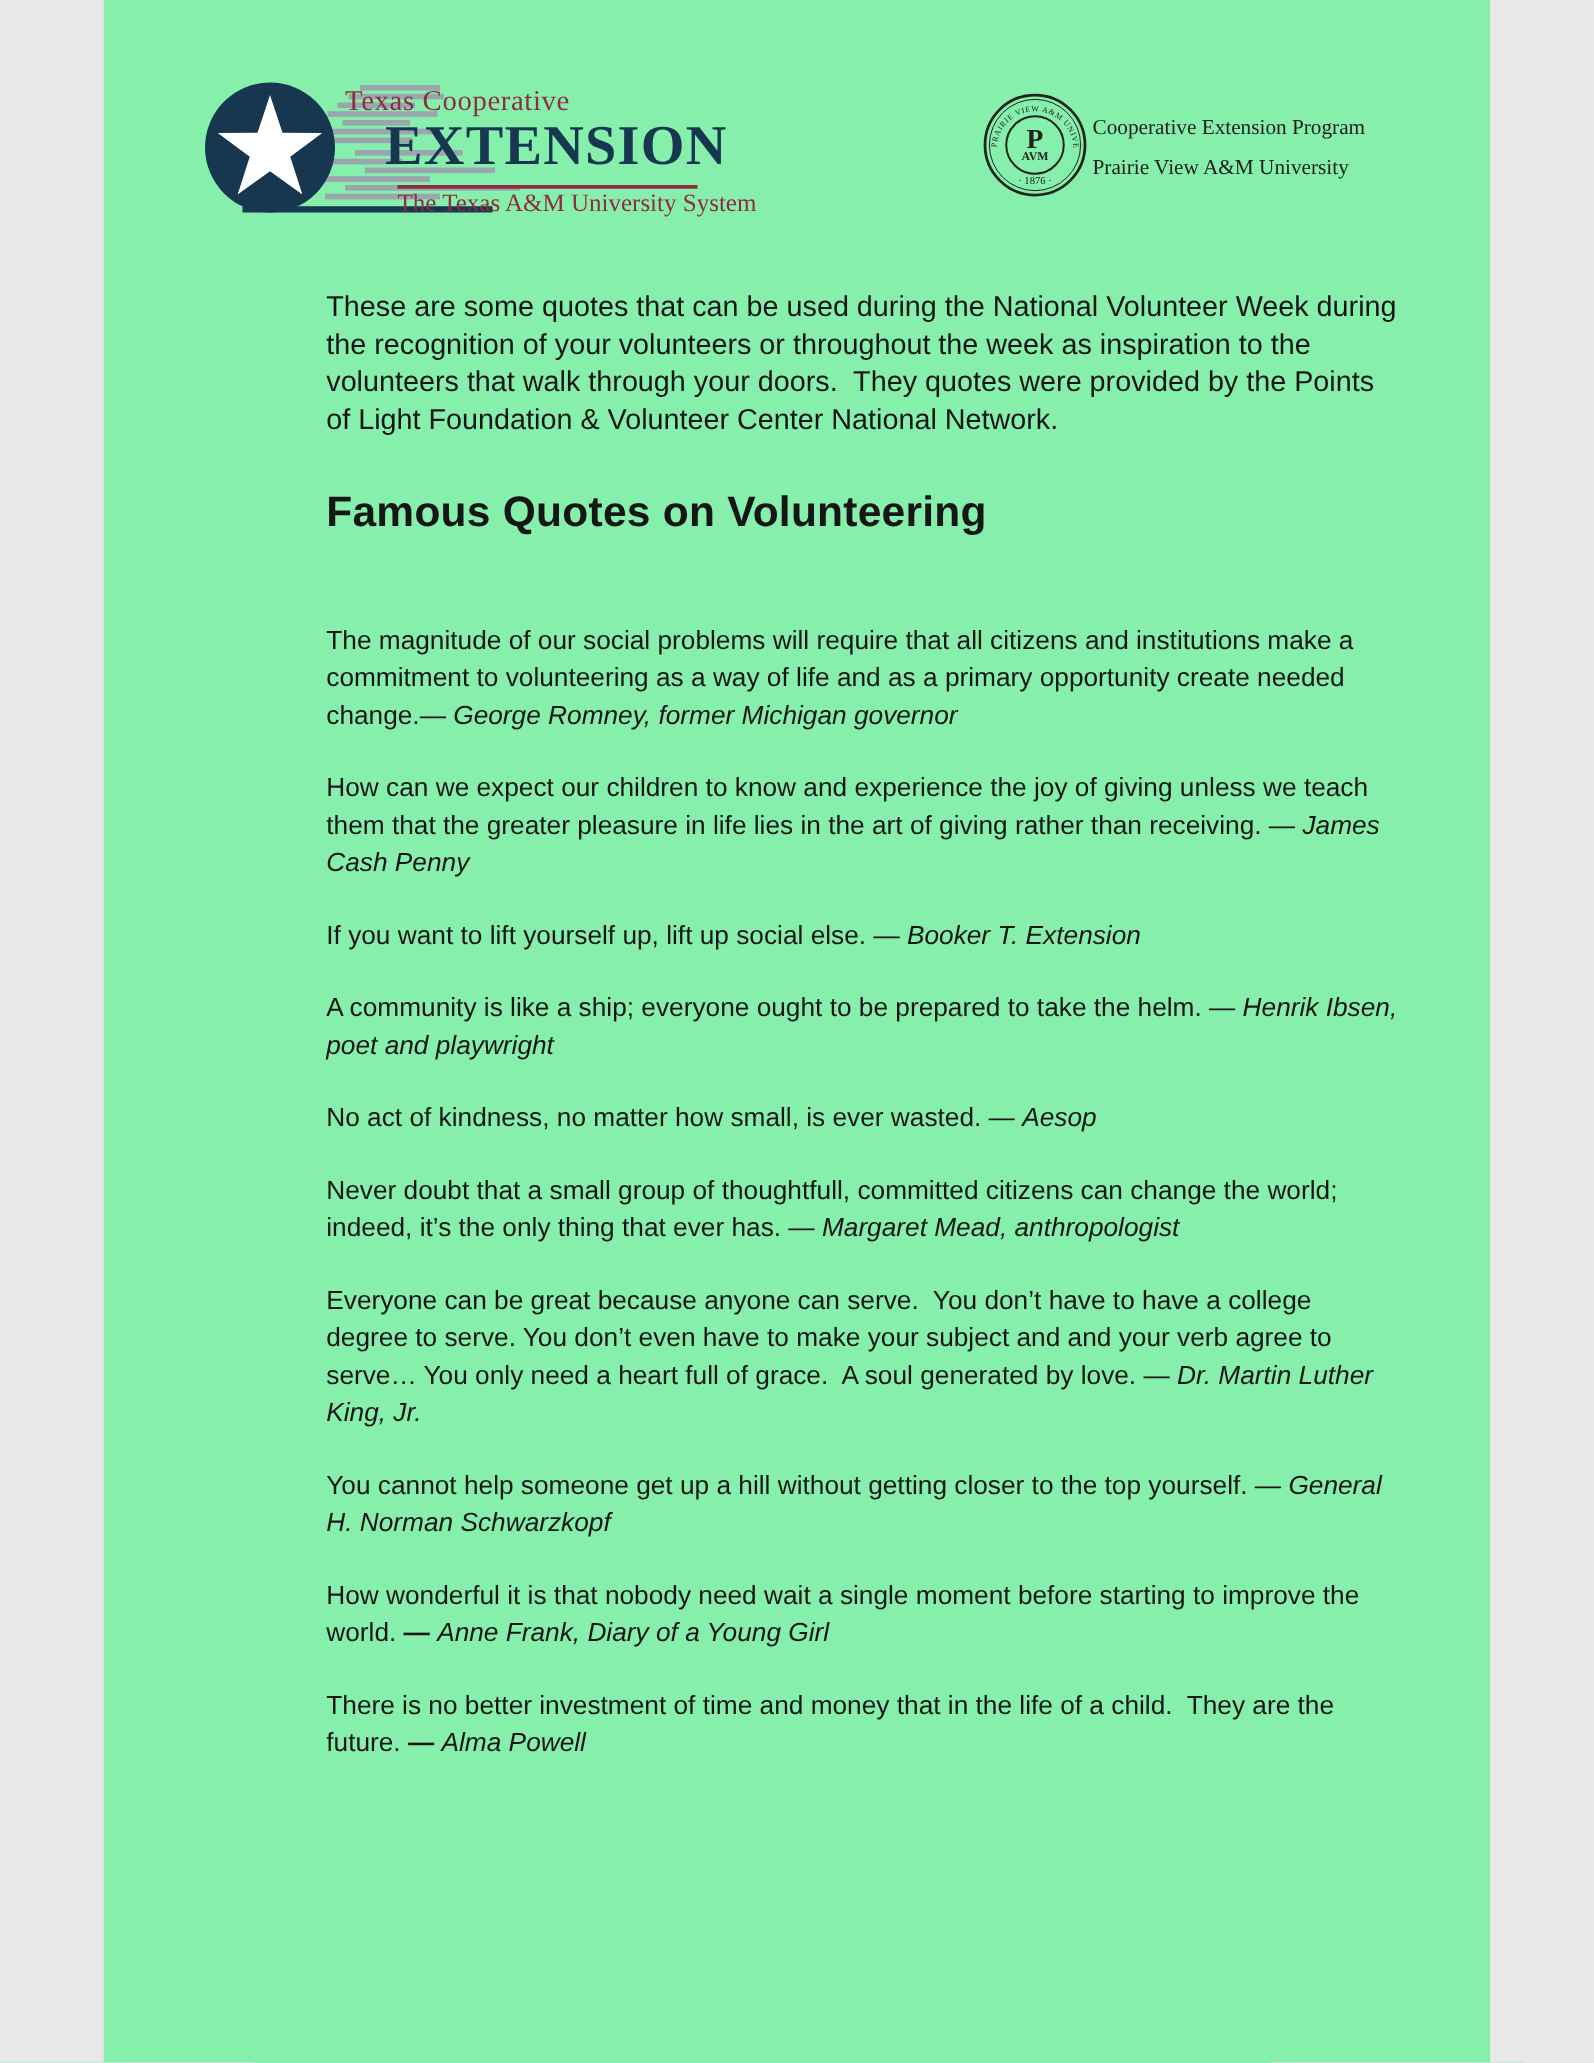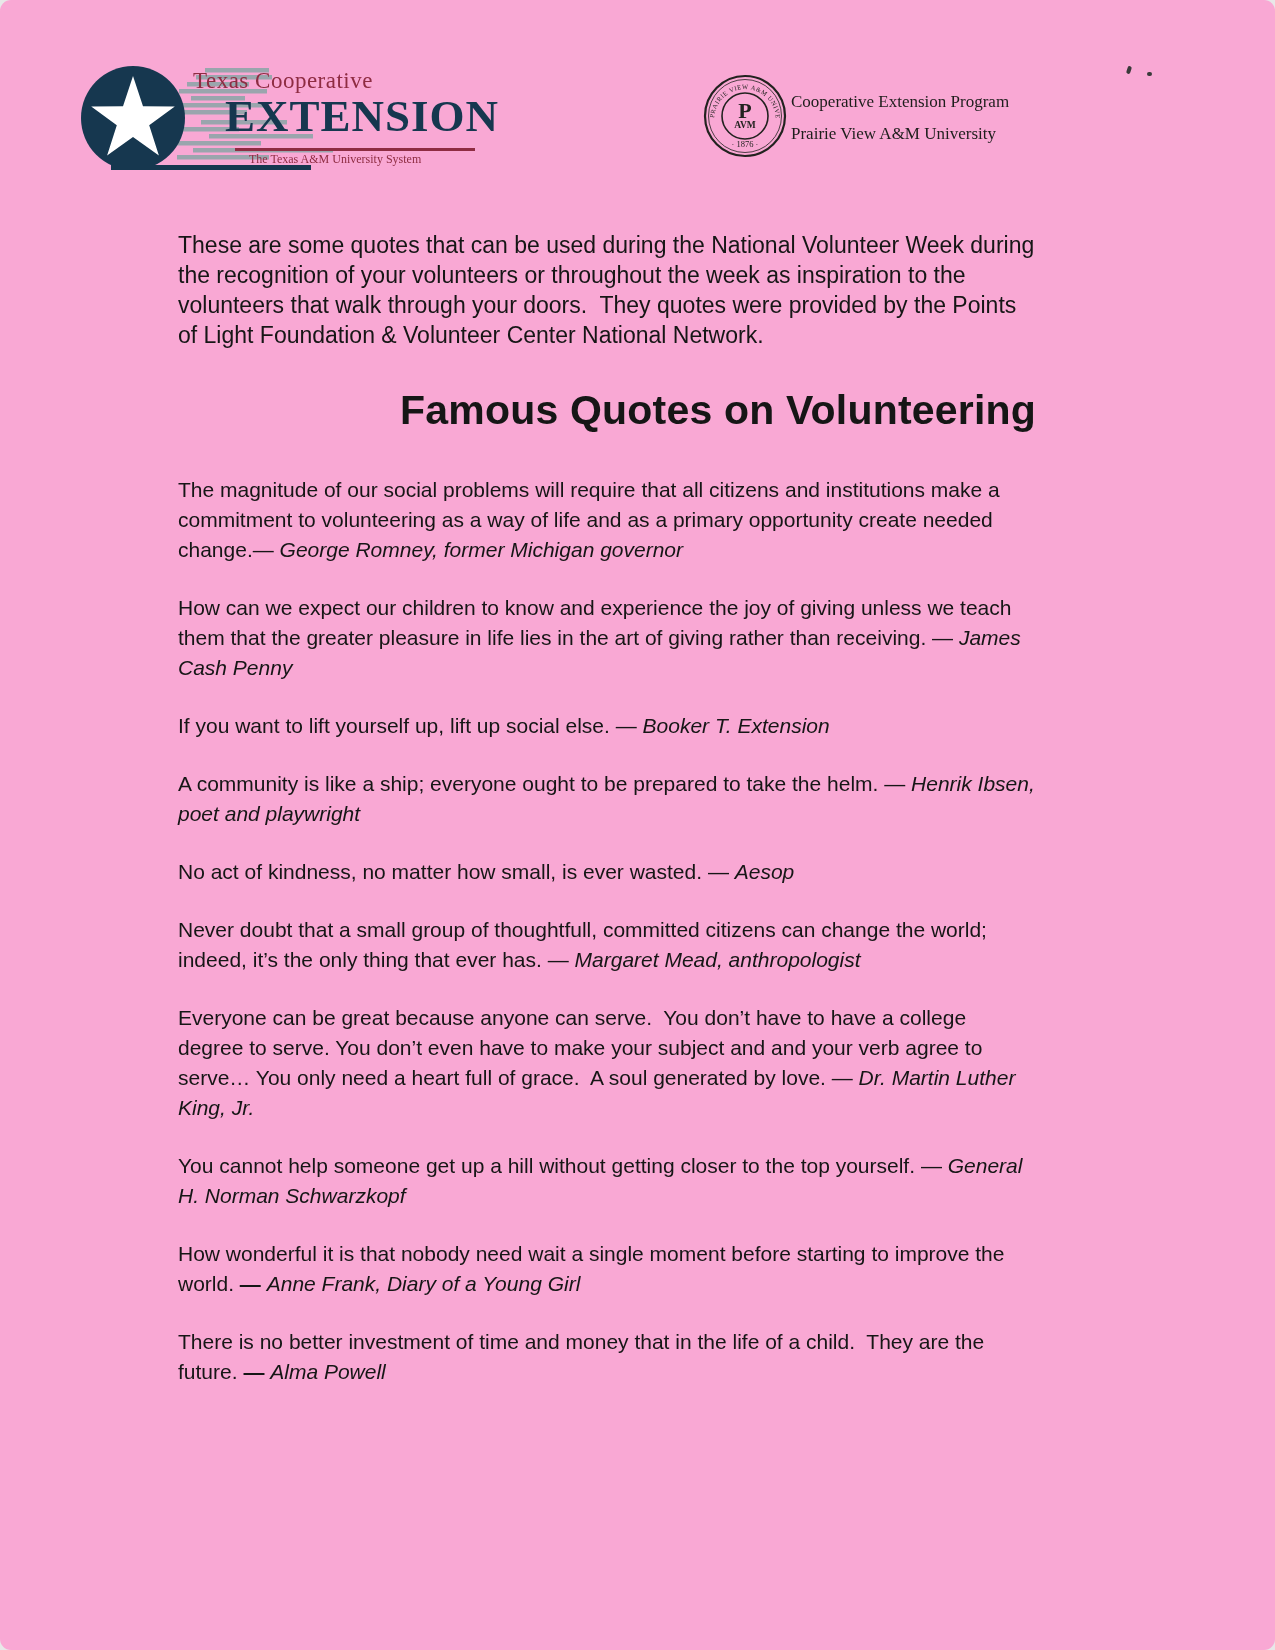--- a/index.html
+++ b/index.html
@@ -1,66 +1,65 @@
 <!DOCTYPE html>
 <html><head>
 <meta charset="utf-8">
 <style>
   html,body{margin:0;padding:0;background:#e8e8e8;}
   .page{
     position:relative;
-    width:1275px;height:1650px;
+    width:1109px;height:1650px;
     margin:0 auto;
-    background:#f9a8d4;
+    background:#86efac;
     font-family:"Liberation Sans",sans-serif;
     color:#161616;
     overflow:hidden;
-    border-radius:11px;
   }
 
   
   .logo-left{position:absolute;left:75px;top:62px;width:410px;height:114px;}
   .logo-left svg{position:absolute;left:0;top:0;}
   .tc-line{
     position:absolute;left:118px;top:6px;
     font-family:"Liberation Serif",serif;
     font-size:23px;color:#8e2c42;letter-spacing:.5px;white-space:nowrap;
   }
   .ext-line{
     position:absolute;left:150px;top:28px;
     font-family:"Liberation Serif",serif;
     font-size:45px;font-weight:bold;color:#16374f;
     letter-spacing:1px;white-space:nowrap;
   }
   .ext-rule{position:absolute;left:160px;top:86px;width:240px;height:3px;background:#8e2c42;}
   .tamus-line{
-    position:absolute;left:174px;top:90px;width:240px;
+    position:absolute;left:160px;top:90px;width:240px;
     font-family:"Liberation Serif",serif;
-    font-size:12px;color:#8e2c42;text-align:left;white-space:nowrap;
+    font-size:20px;color:#8e2c42;text-align:left;white-space:nowrap;
   }
 
   .logo-right{position:absolute;left:703px;top:72px;width:400px;height:92px;}
   .logo-right svg{position:absolute;left:0;top:2px;}
   .pv-text{
     position:absolute;left:88px;top:14px;
     font-family:"Liberation Serif",serif;
     font-size:17px;color:#1e1e1c;line-height:32px;white-space:nowrap;
   }
 
   .scan-artifact{position:absolute;background:#3a3a3a;}
   .scan-artifact.a1{left:1127px;top:66px;width:4px;height:8px;transform:rotate(18deg);border-radius:2px;}
   .scan-artifact.a2{left:1147px;top:72px;width:5px;height:4px;border-radius:2px;}
 
   
   .content{position:absolute;left:178px;top:230px;width:858px;}
   .intro{margin:0;font-size:23px;line-height:30px;}
   .doc-title{
-    margin:40px 0 45px;
-    font-size:41px;font-weight:bold;line-height:40px;
-    text-align:right;letter-spacing:.2px;
+    margin:40px 0 68px;
+    font-size:34px;font-weight:bold;line-height:40px;
+    text-align:left;letter-spacing:.2px;
   }
   .quote{margin:0 0 28px;font-size:21px;line-height:30px;}
   .quote em{font-style:italic;}
   .quote .qdash{font-weight:bold;}
 </style>
 </head>
 <body>
 
 <div class="page">
 

